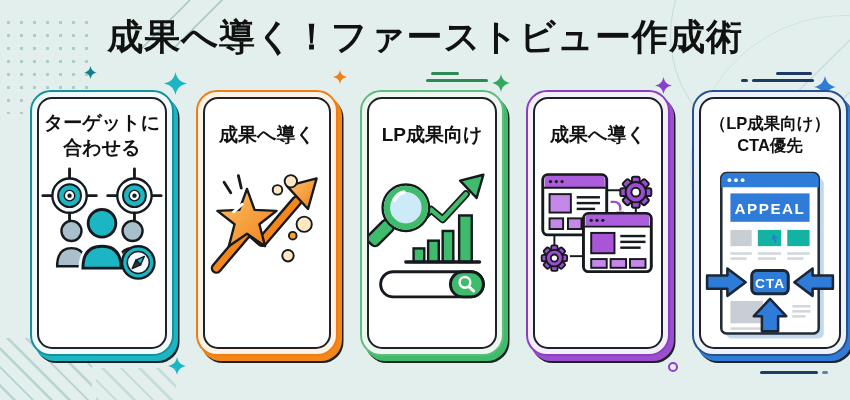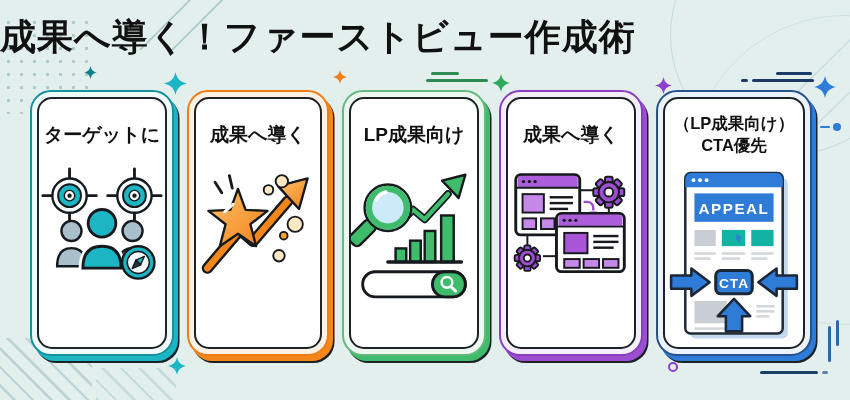--- a/index.html
+++ b/index.html
@@ -23,27 +23,27 @@
   .vline { width:2.5px; border-radius:2px; }
   .stripes {
     background:repeating-linear-gradient(45deg,#9fc2c2 0 2.5px,transparent 2.5px 13px);
   }
   .hline { height:2.5px; border-radius:2px; }
   .sparkle { position:absolute; }
   .ring { border-radius:50%; }
   
   .page-title {
     position:absolute; top:13px; left:0; width:100%;
-    text-align:left; font-size:36px; font-weight:800;
+    text-align:center; font-size:36px; font-weight:800;
     letter-spacing:1px; color:#111;
   }
   
   .cards {
     position:absolute; left:30px; top:90px; width:730px; height:266px;
-    display:flex; gap:13px;
+    display:flex; gap:22px;
   }
   .card {
     position:relative; flex:1;
     background:var(--tint,#fff);
     border:2px solid var(--b,#333);
     border-radius:21px;
     box-shadow:4px 5px 0 var(--c,#888), 5.5px 7px 0 #1d2227;
     padding:5px;
   }
   .card-inner {
@@ -119,20 +119,21 @@
 <div class="deco hline" style="left:820px;top:126px;width:10px;height:2px;background:#2e7bd8"></div>
 
 <h1 class="page-title">成果へ導く！ファーストビュー作成術</h1>
 
 <div class="cards">
 
   <div class="card" style="--c: #1cb5c3; --b: #13929e; --tint: #eefafb;">
     <div class="card-inner">
       <div class="card-title">
         <div>ターゲットに</div>
+        <div>合わせる</div>
       </div>
       <svg class="card-icon" width="126" viewBox="0 0 132 122">
         <g transform="translate(32,30)" stroke="#16191d">
           <line y1="-28" y2="-18" stroke-width="3" stroke-linecap="round"></line>
             <line y1="18" y2="28" stroke-width="3" stroke-linecap="round"></line>
           <line x1="-28" x2="-18" stroke-width="3" stroke-linecap="round"></line>
             <line x1="18" x2="28" stroke-width="3" stroke-linecap="round"></line>
           <circle r="18" fill="#f6feff" stroke-width="2.5"></circle>
             <circle r="12" fill="#1cb5c3" stroke-width="2"></circle>
           <circle r="5.5" fill="#fff" stroke-width="1.5"></circle>

